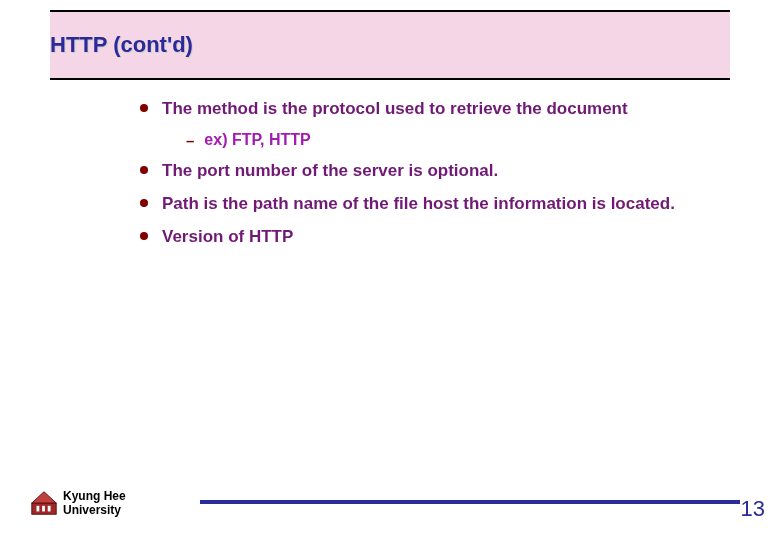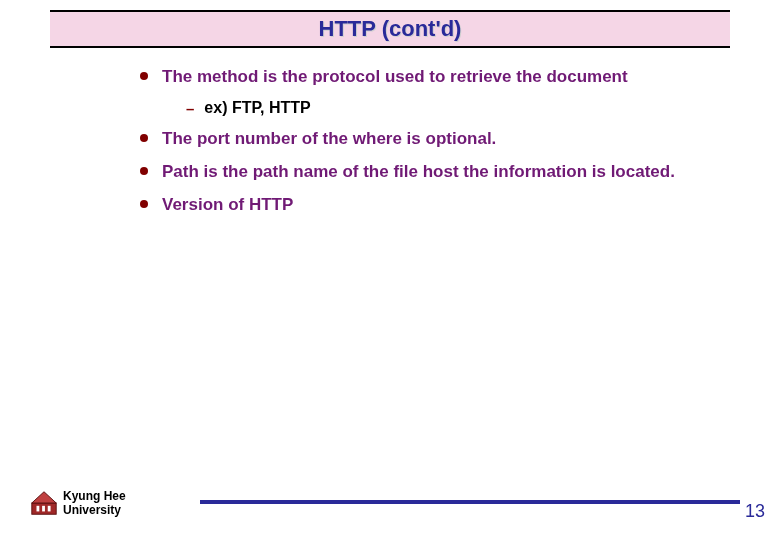--- a/index.html
+++ b/index.html
@@ -10,22 +10,22 @@
     background: #fff;
     font-family: Arial, Helvetica, sans-serif;
     position: relative;
     overflow: hidden;
   }
   .title-bar {
     margin: 10px 50px 18px 50px;
     background: #f5d6e6;
     border-top: 2px solid #000;
     border-bottom: 2px solid #000;
-    text-align: center;
-    padding: 4px 0;
+    text-align: left;
+    padding: 20px 0;
   }
   .title-bar .title {
     font-weight: bold;
     font-size: 22px;
     color: #2a2a99;
     text-shadow: 1px 1px 0 #d0d0d0;
   }
   .content {
     margin: 18px 60px 0 140px;
   }
@@ -58,21 +58,21 @@
     font-size: 15px;
     color: #800000;
     flex-shrink: 0;
     margin-right: 10px;
     font-weight: bold;
     line-height: 1.3;
   }
   .sub-text {
     font-size: 16px;
     font-weight: bold;
-    color: #000000;
+    color: #a21caf;
   }
   .footer {
     position: absolute;
     left: 15px;
     bottom: 22px;
     width: 100%;
     height: 40px;
   }
   .logo {
     position: absolute;
@@ -95,21 +95,21 @@
     left: 185px;
     right: 55px;
     bottom: 14px;
     height: 0;
     border-top: 4px solid #2a2a99;
   }
   .pagenum {
     position: absolute;
     right: 30px;
     bottom: -4px;
-    font-size: 18px;
+    font-size: 22px;
     color: #2a2a99;
   }
 </style>
 </head>
 <body>
 
 <div class="title-bar">
   <span class="title">HTTP (cont'd)</span>
 </div>
 
@@ -120,21 +120,21 @@
     <span class="item-text">The method is the protocol used to retrieve the document</span>
   </div>
   <div class="sub-item">
     <span class="dash">–</span>
     <span class="sub-text">ex)  FTP,  HTTP</span>
   </div>
 
 
   <div class="item">
     <span class="bullet"></span>
-    <span class="item-text">The port number of the where is optional.</span>
+    <span class="item-text">The port number of the server is optional.</span>
   </div>
 
   <div class="item">
     <span class="bullet"></span>
     <span class="item-text">Path is the path name of the file host the information is located.</span>
   </div>
 
   <div class="item">
     <span class="bullet"></span>
     <span class="item-text">Version of HTTP</span>

